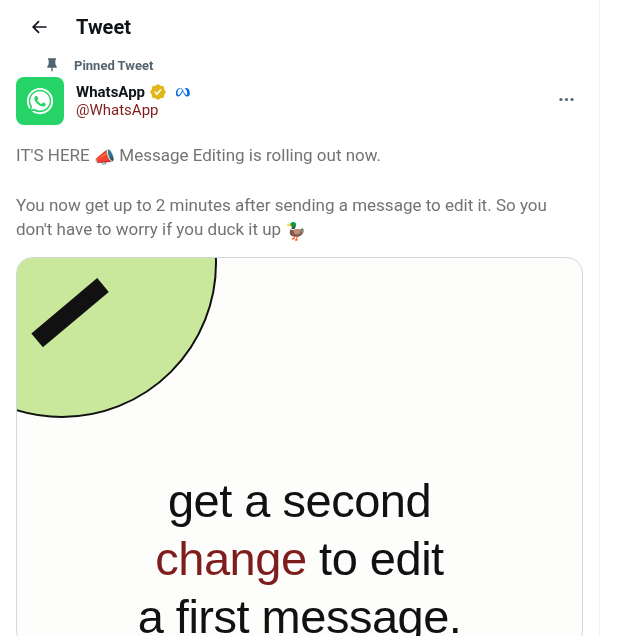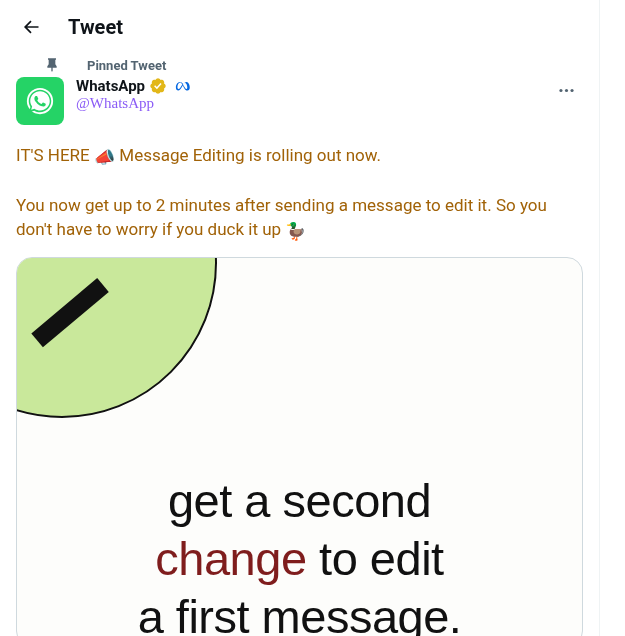--- a/index.html
+++ b/index.html
@@ -22,21 +22,21 @@
     left: 616px;
     top: 0;
     width: 9px;
     height: 100%;
     background: #fff;
   }
   .header {
     display: flex;
     align-items: center;
     height: 53px;
-    padding: 0 20px;
+    padding: 0 28px;
     gap: 20px;
   }
   .back-btn {
     width: 34px;
     height: 34px;
     border-radius: 50%;
     display: flex;
     align-items: center;
     justify-content: center;
     cursor: pointer;
@@ -46,33 +46,33 @@
   .header-title {
     font-size: 20px;
     font-weight: 700;
   }
   .tweet {
     padding: 4px 16px 0 16px;
   }
   .pinned-row {
     display: flex;
     align-items: center;
-    gap: 27px;
+    gap: 14px;
     padding-left: 28px;
     margin-bottom: 4px;
   }
   .pin-icon { width: 16px; height: 16px; fill: #536471; }
   .pinned-label {
     font-size: 13px;
     font-weight: 700;
     color: #536471;
   }
   .author-row {
     display: flex;
-    align-items: flex-start;
+    align-items: center;
   }
   .avatar {
     width: 48px;
     height: 48px;
     border-radius: 8px;
     background: #25D366;
     display: flex;
     align-items: center;
     justify-content: center;
     flex-shrink: 0;
@@ -90,41 +90,40 @@
   }
   .display-name {
     font-size: 15px;
     font-weight: 700;
     color: #0f1419;
   }
   .verified-badge { width: 18px; height: 18px; }
   .meta-logo { width: 16px; height: 16px; margin-left: 4px; }
   .handle {
     font-size: 15px;
-    color: #8b5cf6;
+    color: #7f1d1d;
     margin-top: 0px;
-    font-family: Liberation Serif, serif;
   }
   .more-btn {
     width: 34px;
     height: 34px;
     border-radius: 50%;
     display: flex;
     align-items: center;
     justify-content: center;
     color: #536471;
     cursor: pointer;
     margin-top: -4px;
   }
   .more-btn svg { width: 19px; height: 19px; fill: #536471; }
   .tweet-body {
     margin-top: 18px;
     font-size: 17px;
     line-height: 24px;
-    color: #a16207;
+    color: #737373;
   }
   .tweet-body p { margin-bottom: 24px; }
   .tweet-body p:last-child { margin-bottom: 0; }
   .megaphone { display:inline-block; vertical-align: -2px; font-size: 17px; }
   .duck { display:inline-block; vertical-align: -2px; font-size: 17px; }
   .media-card {
     margin-top: 14px;
     border: 1px solid #cfd9de;
     border-radius: 16px;
     overflow: hidden;

